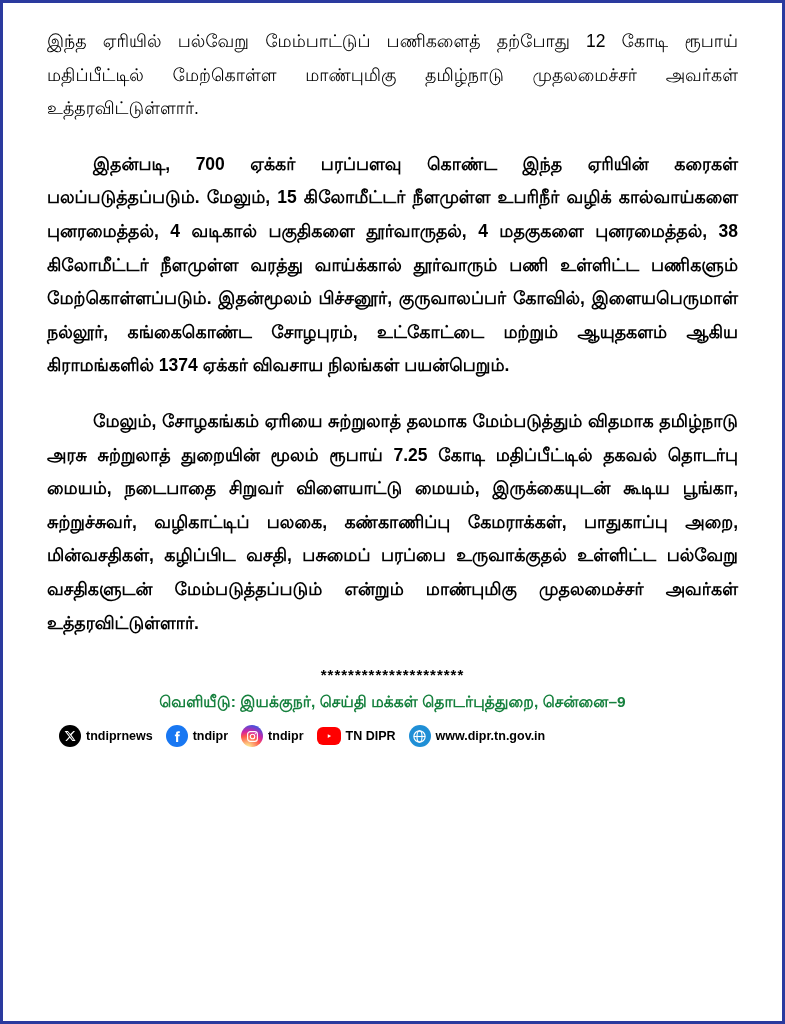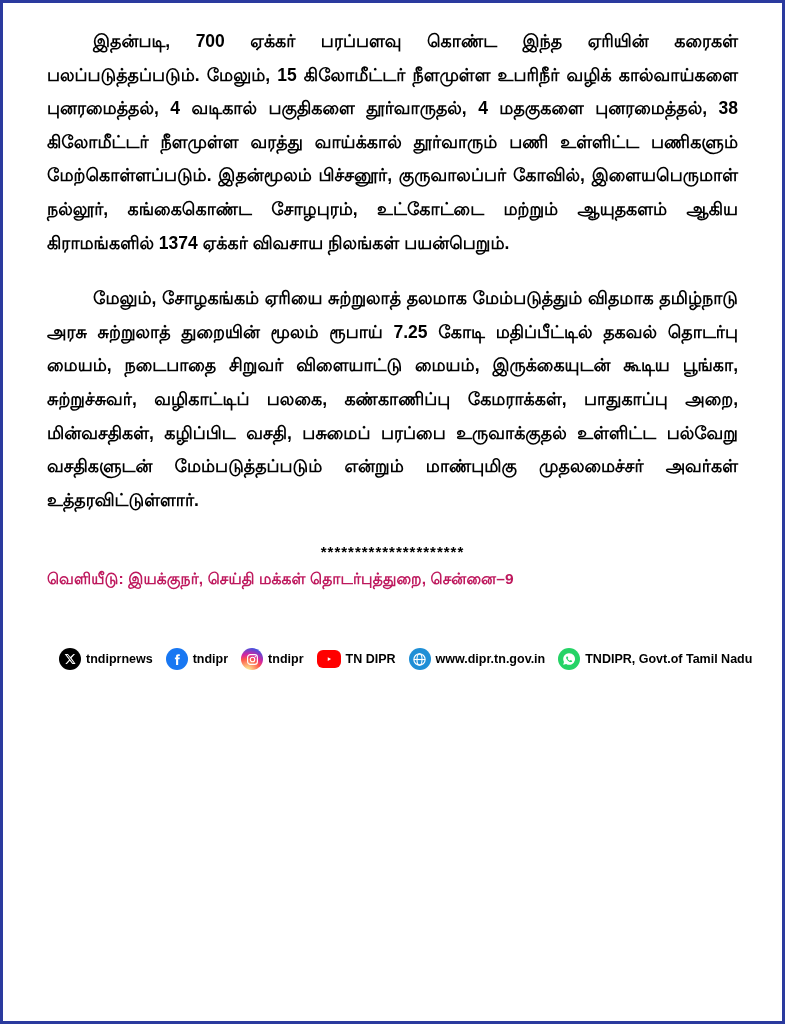--- a/index.html
+++ b/index.html
@@ -41,43 +41,43 @@
     text-align: center;
     font-size: 15px;
     letter-spacing: 1px;
     color: #000000;
     margin: 26px 0 10px 0;
     font-weight: 700;
   }
   .release-line {
     font-size: 15.5px;
     font-weight: 700;
-    color: #be185d;
+    color: #15803d;
     margin: 6px 0 0 0;
     letter-spacing: 0.1px;
+    text-align: center;
   }
   .social-head {
     font-size: 13.5px;
     font-weight: 700;
     color: #000000;
     margin: 30px 0 0 12px;
   }
   .social-row {
     display: flex;
     align-items: center;
     gap: 7px;
     margin: 12px 0 0 12px;
     flex-wrap: nowrap;
   }
   .social-item {
     display: flex;
     align-items: center;
     gap: 5px;
     margin-right: 6px;
-    margin-top: 46px;
   }
   .social-item .handle {
     font-size: 12.5px;
     font-weight: 700;
     color: #000000;
     white-space: nowrap;
   }
   .ico {
     width: 22px;
     height: 22px;
@@ -101,20 +101,21 @@
   }
   .ico-web { background: #1f8fd6; }
   .ico-wa { background: #25d366; }
 </style>
 </head>
 <body>
 
 <div class="page">
   <div class="content">
 
+    <p class="para">இந்த ஏரியில் பல்வேறு மேம்பாட்டுப் பணிகளைத் தற்போது 12 கோடி ரூபாய் மதிப்பீட்டில் மேற்கொள்ள மாண்புமிகு தமிழ்நாடு முதலமைச்சர் அவர்கள் உத்தரவிட்டுள்ளார்.</p>
 
     <p class="para indent">இதன்படி, 700 ஏக்கர் பரப்பளவு கொண்ட இந்த ஏரியின் கரைகள் பலப்படுத்தப்படும். மேலும், 15 கிலோமீட்டர் நீளமுள்ள உபரிநீர் வழிக் கால்வாய்களை புனரமைத்தல், 4 வடிகால் பகுதிகளை தூர்வாருதல், 4 மதகுகளை புனரமைத்தல், 38 கிலோமீட்டர் நீளமுள்ள வரத்து வாய்க்கால் தூர்வாரும் பணி உள்ளிட்ட பணிகளும் மேற்கொள்ளப்படும். இதன்மூலம் பிச்சனூர், குருவாலப்பர் கோவில், இளையபெருமாள் நல்லூர், கங்கைகொண்ட சோழபுரம், உட்கோட்டை மற்றும் ஆயுதகளம் ஆகிய கிராமங்களில் 1374 ஏக்கர் விவசாய நிலங்கள் பயன்பெறும்.</p>
 
     <p class="para indent">மேலும், சோழகங்கம் ஏரியை சுற்றுலாத் தலமாக மேம்படுத்தும் விதமாக தமிழ்நாடு அரசு சுற்றுலாத் துறையின் மூலம் ரூபாய் 7.25 கோடி மதிப்பீட்டில் தகவல் தொடர்பு மையம், நடைபாதை சிறுவர் விளையாட்டு மையம், இருக்கையுடன் கூடிய பூங்கா, சுற்றுச்சுவர், வழிகாட்டிப் பலகை, கண்காணிப்பு கேமராக்கள், பாதுகாப்பு அறை, மின்வசதிகள், கழிப்பிட வசதி, பசுமைப் பரப்பை உருவாக்குதல் உள்ளிட்ட பல்வேறு வசதிகளுடன் மேம்படுத்தப்படும் என்றும் மாண்புமிகு முதலமைச்சர் அவர்கள் உத்தரவிட்டுள்ளார்.</p>
 
     <div class="stars">*********************</div>
 
     <div class="release-line">வெளியீடு: இயக்குநர், செய்தி மக்கள் தொடர்புத்துறை, சென்னை–9</div>
 
 
@@ -162,24 +163,16 @@
         <span class="ico ico-web">
           <svg width="15" height="15" viewBox="0 0 24 24" fill="none" stroke="#ffffff" stroke-width="1.8">
             <circle cx="12" cy="12" r="9"></circle>
             <ellipse cx="12" cy="12" rx="4" ry="9"></ellipse>
             <line x1="3" y1="12" x2="21" y2="12"></line>
           </svg>
         </span>
         <span class="handle">www.dipr.tn.gov.in</span>
       </div>
 
-      <div class="social-item">
-        <span class="ico ico-wa">
-          <svg width="14" height="14" viewBox="0 0 24 24" fill="#ffffff">
-              <path d="M12 2a10 10 0 00-8.6 15L2 22l5.2-1.4A10 10 0 1012 2zm5.3 14.1c-.2.6-1.2 1.2-1.7 1.2-.5.1-1 .1-1.6-.1-.4-.1-.9-.3-1.5-.6-2.6-1.1-4.3-3.8-4.4-4-.1-.2-1-1.4-1-2.6s.6-1.8.9-2.1c.2-.2.5-.3.7-.3h.5c.2 0 .4-.1.6.4l.8 2c.1.2.1.3 0 .5l-.4.5-.3.3c-.1.1-.2.3 0 .5.2.3.7 1.2 1.6 2 1.1.9 1.4 1.1 1.7 1.2.2.1.4.1.5-.1l.7-.9c.2-.2.3-.2.5-.1l2 1c.2.1.4.2.4.3.1.2.1.7-.1 1.3z"></path>
-            </svg>
-        </span>
-        <span class="handle">TNDIPR, Govt.of Tamil Nadu</span>
-      </div>
 
     </div>
   </div>
 </div>
 
 </body></html>

